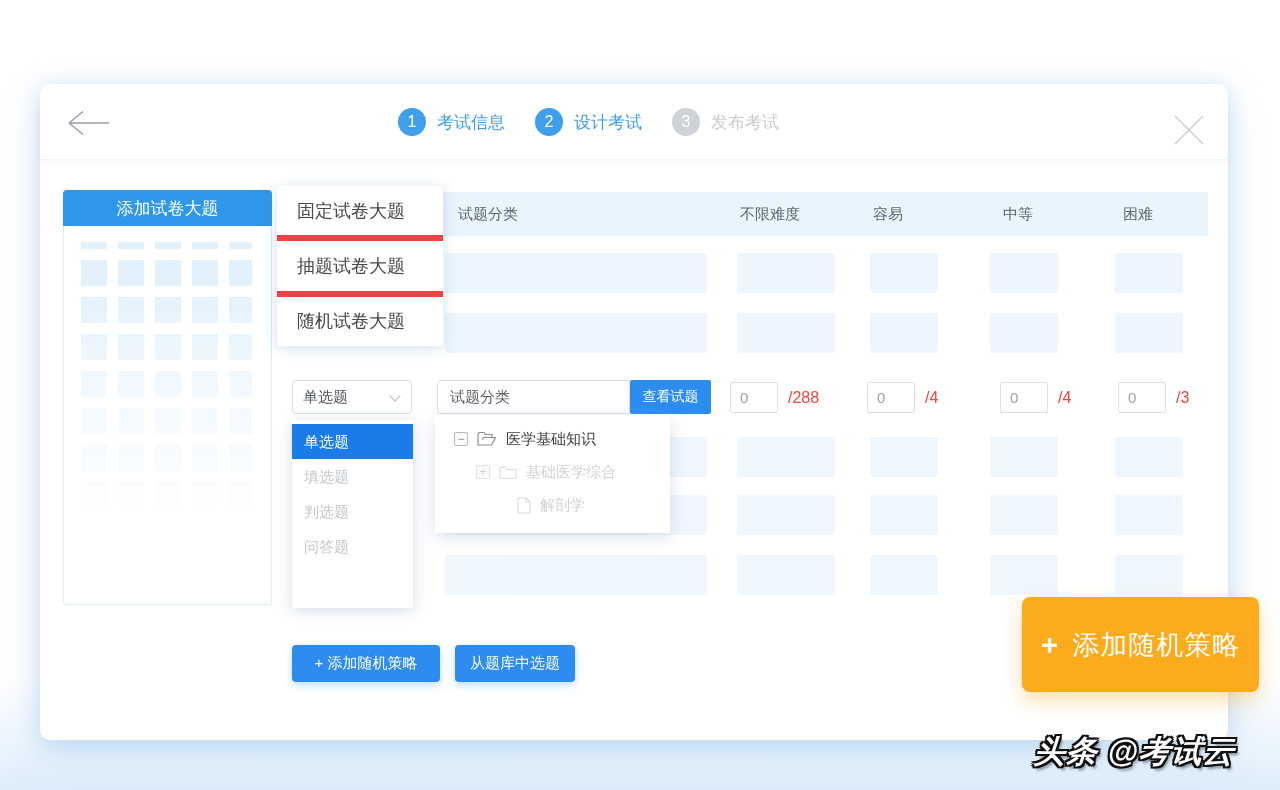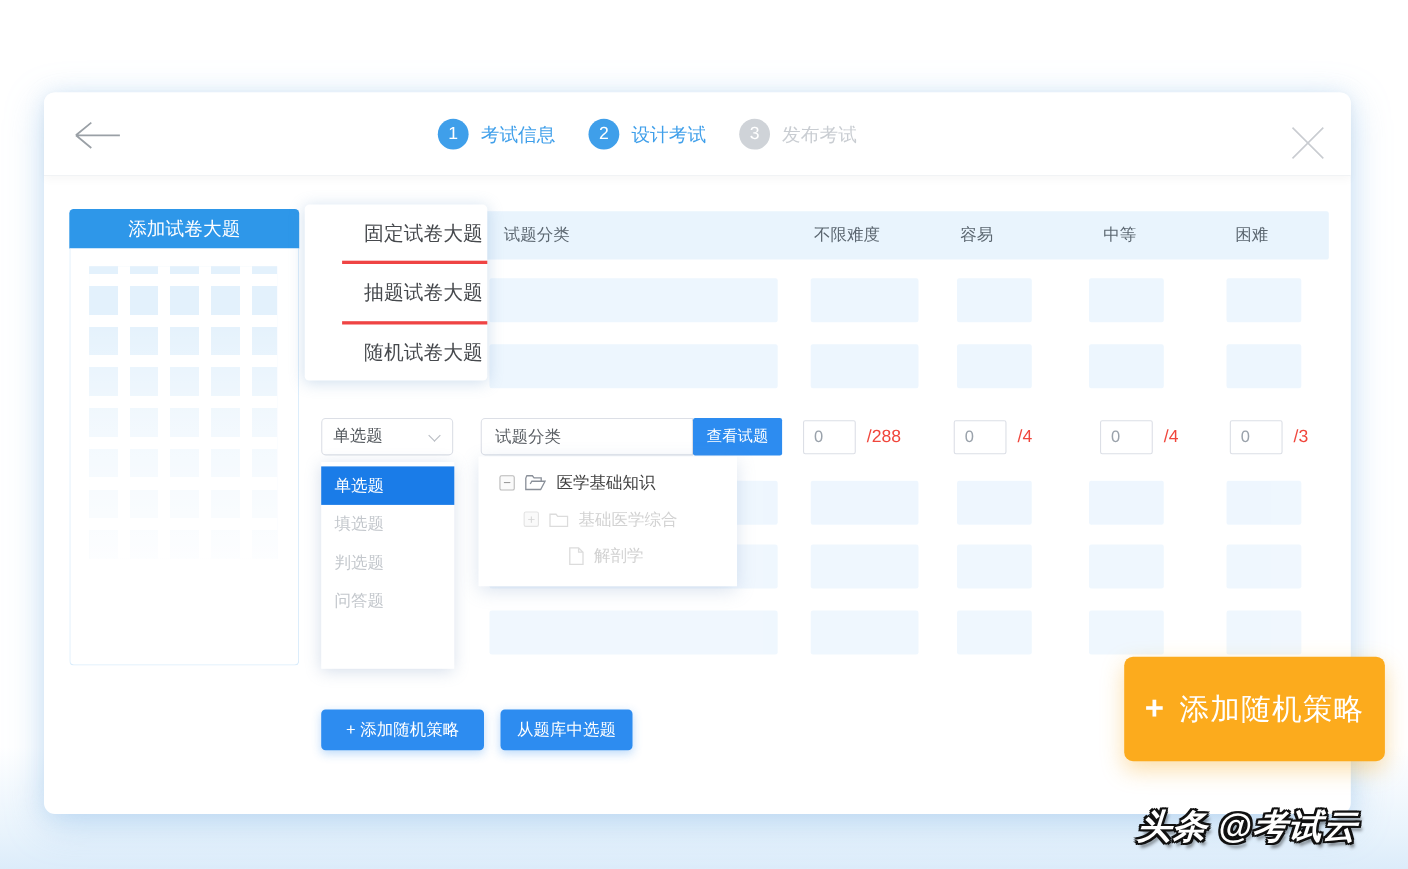--- a/index.html
+++ b/index.html
@@ -37,24 +37,24 @@
     background-color:#e3f1fc;
     background-image:
       repeating-linear-gradient(0deg, transparent 0 26px, #fff 26px 37px),
       repeating-linear-gradient(90deg, transparent 0 26px, #fff 26px 37px);
   }
   .side-fade { position:absolute; left:0; top:40px; width:171px; height:230px;
     background:linear-gradient(180deg, rgba(255,255,255,0) 0%, rgba(255,255,255,.55) 45%, rgba(255,255,255,.92) 100%); }
   
   .sec-menu { position:absolute; left:237px; top:102px; width:166px; height:160px; z-index:5;
     background:#fff; border-radius:4px; box-shadow:0 2px 14px rgba(100,150,200,.30);
-    display:flex; flex-direction:column;padding-left:34px; }
+    display:flex; flex-direction:column; }
   .sec-item { flex:1; display:flex; align-items:center; padding-left:20px;
     font-size:18px; color:#46494d; cursor:pointer; }
-  .sec-item + .sec-item { border-top:3px solid #ef4444; }
+  .sec-item + .sec-item { border-top:6px solid #ef4444; }
   
   .thead { position:absolute; left:400px; top:108px; width:768px; height:44px;
     background:#e9f4fd; border-radius:2px; }
   .th { position:absolute; top:0; line-height:44px; font-size:15px; color:#5b6670; }
   .th0{left:18px}.th1{left:300px}.th2{left:433px}.th3{left:563px}.th4{left:683px}
   .skel-row { position:absolute; left:400px; width:768px; height:40px; }
   .skb { position:absolute; top:0; height:40px; background:#edf6fe; border-radius:2px; }
   .skb0{left:5px;width:262px}.skb1{left:297px;width:98px}.skb2{left:430px;width:68px}
   .skb3{left:550px;width:68px}.skb4{left:675px;width:68px}
   .r0{top:169px}.r1{top:229px}.r2{top:353px;opacity:.9}.r3{top:411px;opacity:.85}.r4{top:471px;opacity:.85}

